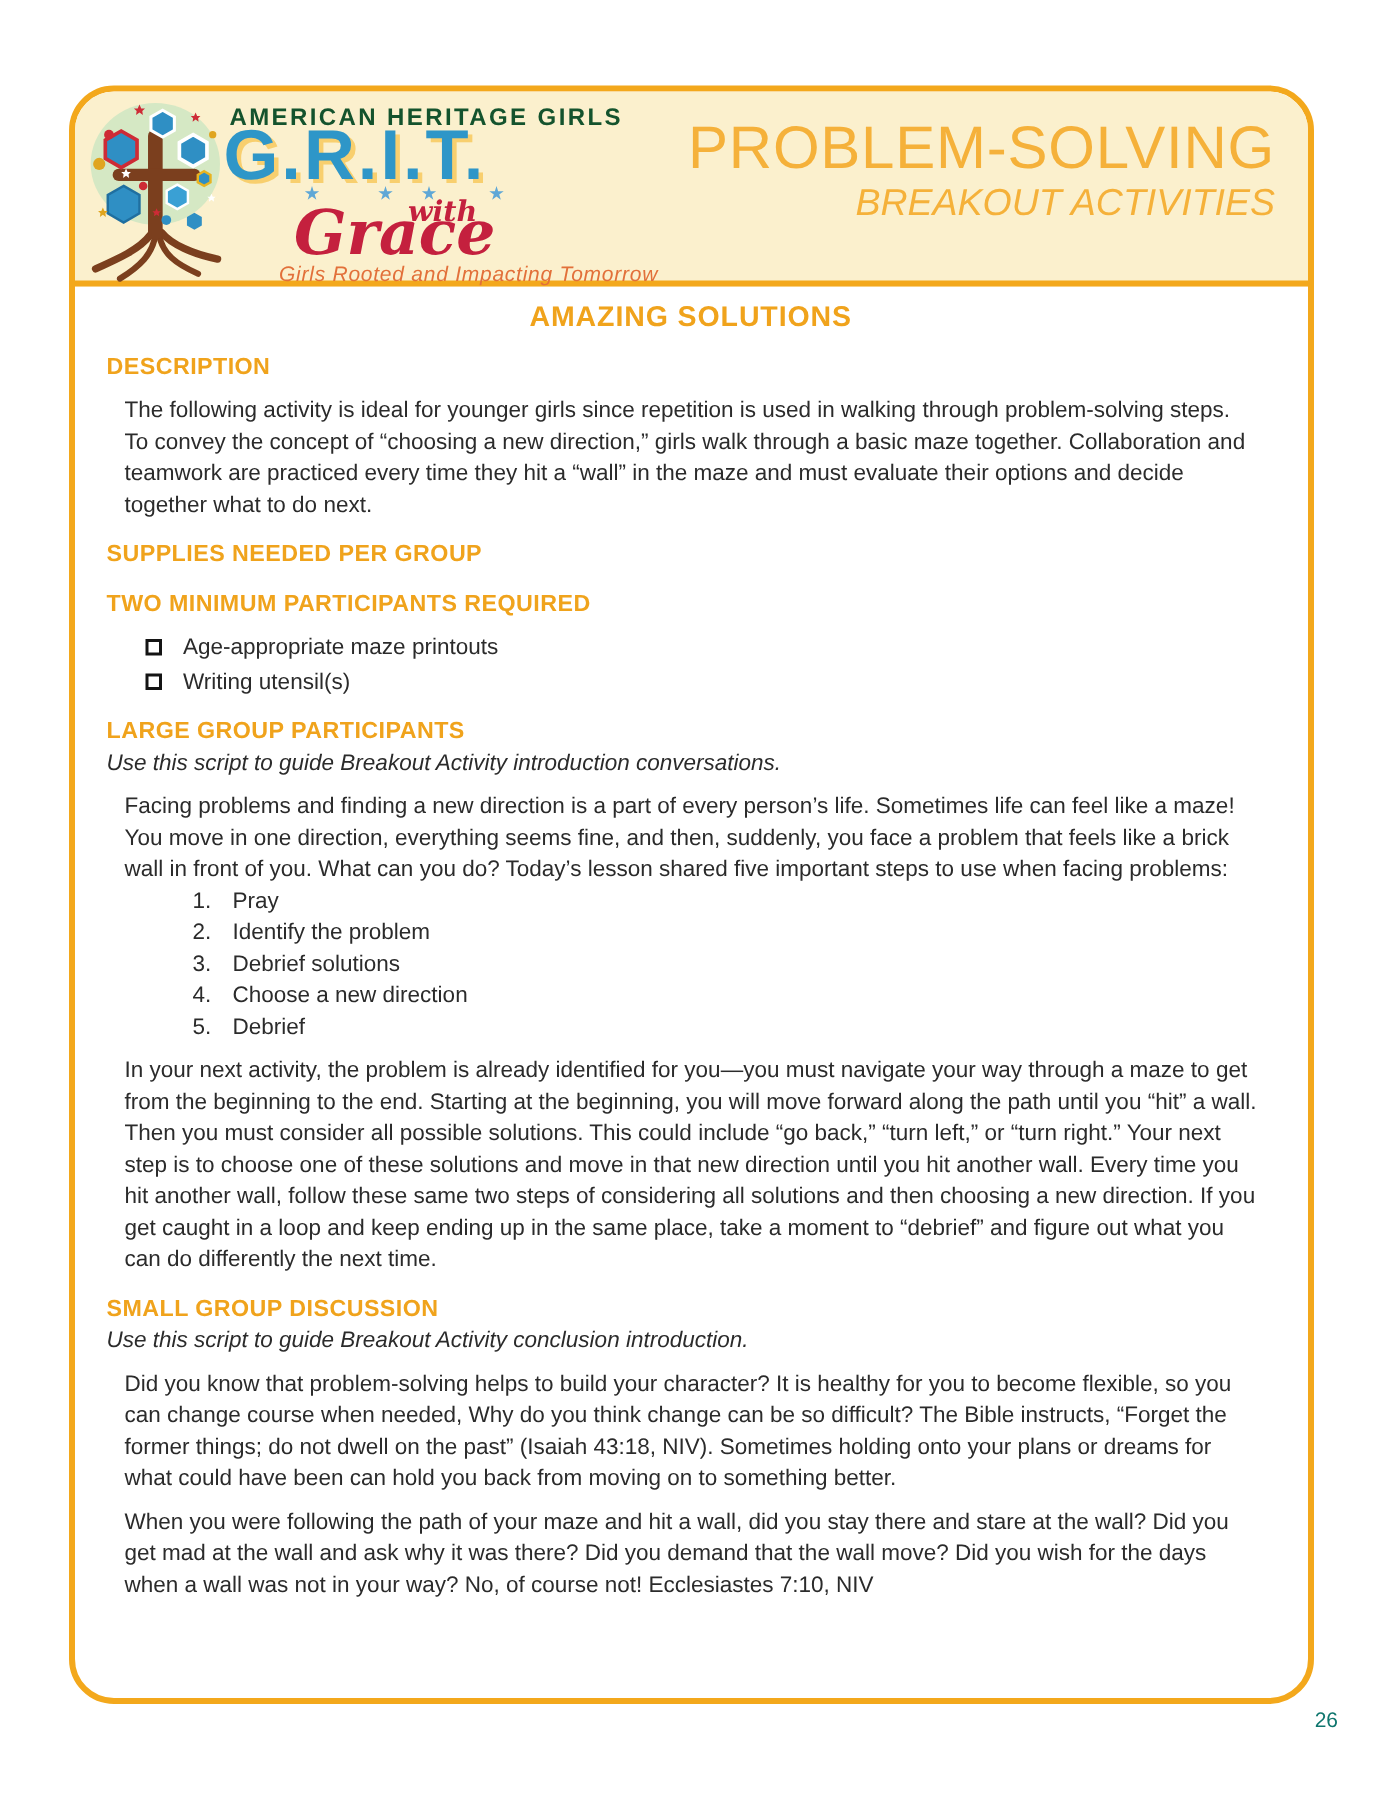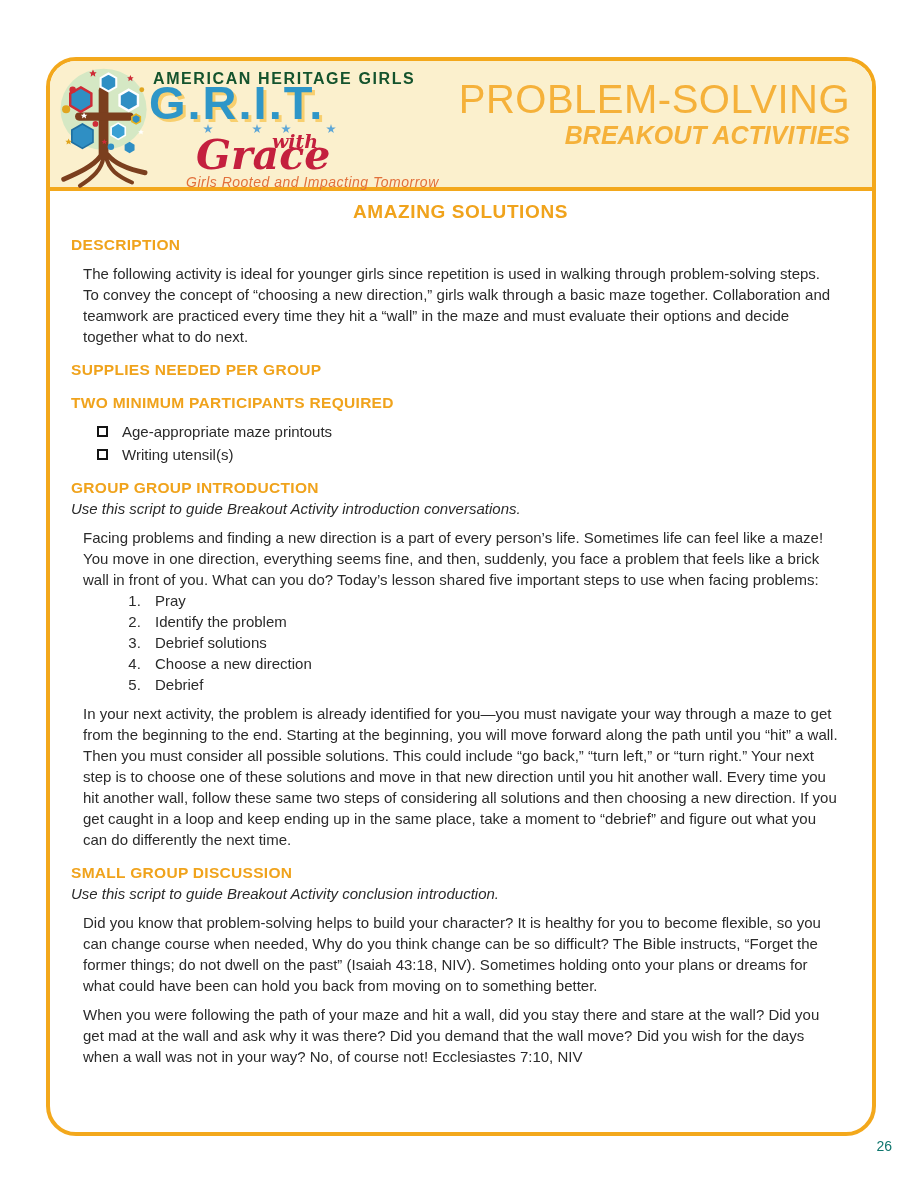--- a/index.html
+++ b/index.html
@@ -43,21 +43,21 @@
   }
   .tagline {
     position:absolute; left:136px; top:113px; color:#E2703A;
     font-size:14px; letter-spacing:0.5px;font-style:italic;
   }
   .htitle { position:absolute; right:22px; top:16px; text-align:right; }
   .htitle .t1 {
     color:#F5B13A; font-size:40px; font-weight:normal; letter-spacing:0.5px; line-height:44px;
   }
   .htitle .t2 {
-    color:#F5B13A; font-size:25px; font-weight:bold; font-style:italic; line-height:28px;
+    color:#F5B13A; font-size:25px; font-weight:normal; font-style:italic; line-height:28px;
   }
   
   .content { padding:8px 22px 0 21px; font-size:15px; line-height:21px; }
   .center-title {
     text-align:center; color:#F0A31C; font-weight:bold; font-size:19px;
     letter-spacing:0.6px; margin:2px 0 4px;
   }
   .sec-h {
     color:#F0A31C; font-weight:bold; font-size:15.5px;
     letter-spacing:0.3px; margin:12px 0 0;
@@ -137,21 +137,21 @@
       <h2 class="sec-h">TWO MINIMUM PARTICIPANTS REQUIRED</h2>
       <div class="check-row first">
         <span class="checkbox"></span>
         <span>Age-appropriate maze printouts</span>
       </div>
       <div class="check-row">
         <span class="checkbox"></span>
         <span>Writing utensil(s)</span>
       </div>
 
-      <h2 class="sec-h">GROUP GROUP INTRODUCTION</h2>
+      <h2 class="sec-h">LARGE GROUP PARTICIPANTS</h2>
       <p class="sub">Use this script to guide Breakout Activity introduction conversations.</p>
       <p>Facing problems and finding a new direction is a part of every person’s life. Sometimes life can feel like a maze! You move in one direction, everything seems fine, and then, suddenly, you face a problem that feels like a brick wall in front of you. What can you do? Today’s lesson shared five important steps to use when facing problems:</p>
       <ol class="steps">
         <li>Pray</li>
         <li>Identify the problem</li>
         <li>Debrief solutions</li>
         <li>Choose a new direction</li>
         <li>Debrief</li>
       </ol>
       <p>In your next activity, the problem is already identified for you—you must navigate your way through a maze to get from the beginning to the end. Starting at the beginning, you will move forward along the path until you “hit” a wall. Then you must consider all possible solutions. This could include “go back,” “turn left,” or “turn right.” Your next step is to choose one of these solutions and move in that new direction until you hit another wall. Every time you hit another wall, follow these same two steps of considering all solutions and then choosing a new direction. If you get caught in a loop and keep ending up in the same place, take a moment to “debrief” and figure out what you can do differently the next time.</p>

